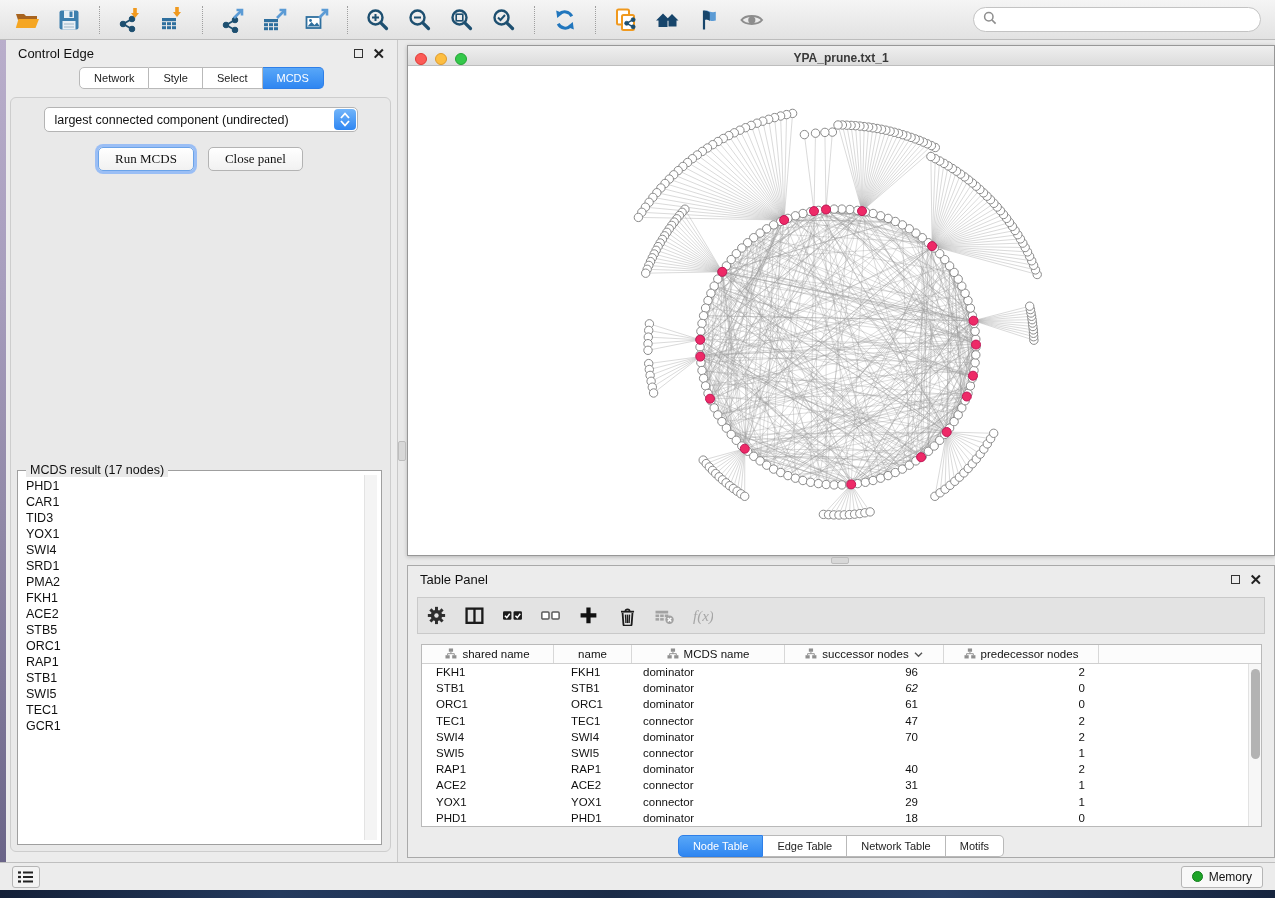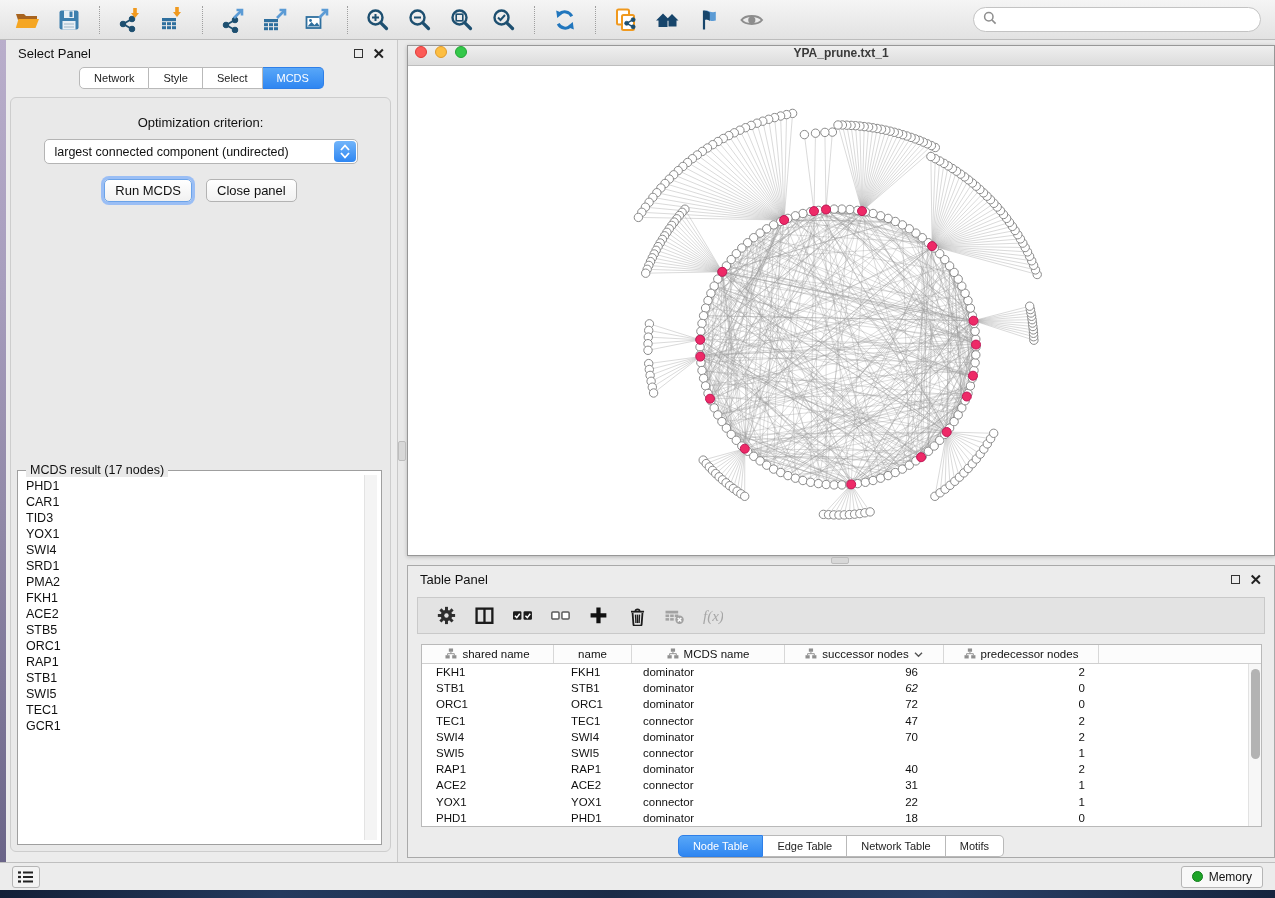--- a/index.html
+++ b/index.html
@@ -26,41 +26,41 @@
   .seg-tabs{display:flex;justify-content:center}
   .seg{font-size:11px;padding:4px 14px;background:#fff;border:1px solid #b9b9b9;border-left:none;color:#222;cursor:default}
   .seg.first{border-left:1px solid #b9b9b9;border-radius:5px 0 0 5px}
   .seg.last{border-radius:0 5px 5px 0}
   .seg.active{background:linear-gradient(#58a7f8,#2f86f1);border-color:#2e7fe8;color:#fff}
   .cp-card{position:absolute;left:4px;right:6px;top:57px;bottom:10px;background:#e9e9e9;border:1px solid #cdcdcd;border-radius:6px}
   .crit-label{margin-top:17px;text-align:center;font-size:13px;color:#111}
   .crit-select{margin:9px auto 0;width:314px;height:25px;background:#fff;border:1px solid #b4b4b4;border-radius:5px;display:flex;align-items:center;font-size:12.5px;padding-left:10px;position:relative;color:#111}
   .stepper{position:absolute;right:1px;top:1px;width:22px;height:21px;border-radius:4px;background:linear-gradient(#72b5fa,#2e86f2);display:flex;flex-direction:column;align-items:center;justify-content:center;gap:1px}
   .btn-row{display:flex;justify-content:center;gap:14px;margin-top:15px}
-  .btn{font-size:13px;padding:3px 10px;background:linear-gradient(#ffffff,#f1f1f1);border:1px solid #b3b3b3;border-radius:5px;color:#111;font-family:Liberation Sans, sans-serif}
+  .btn{font-size:13px;padding:3px 16px;background:linear-gradient(#ffffff,#f1f1f1);border:1px solid #b3b3b3;border-radius:5px;color:#111;font-family:Liberation Serif, serif}
   .btn.focus{box-shadow:0 0 0 3px rgba(90,155,255,.55);border-color:#6ba3e8}
   .groupbox{position:absolute;left:6px;right:8px;top:372px;bottom:6px;border:1px solid #9f9f9f;background:#fff}
   .groupbox-label{position:absolute;top:-8px;left:8px;background:#e9e9e9;padding:0 4px;font-size:12.5px;color:#111}
   .mcds-list{position:absolute;left:4px;top:5px;bottom:4px;right:18px;overflow:hidden;font-size:12.5px;line-height:16px;padding:2px 0 0 4px;color:#111}
   .mcds-scroll{position:absolute;top:4px;bottom:4px;right:4px;width:13px;background:#f4f4f4;border-left:1px solid #e3e3e3}
 
   
   .net-window{position:absolute;left:407px;top:45px;width:868px;height:511px;border:1px solid #979797;background:#fff;box-shadow:0 1px 4px rgba(0,0,0,.22)}
-  .net-titlebar{height:20px;background:linear-gradient(#efefef,#dcdcdc);border-bottom:1px solid #bdbdbd;display:flex;align-items:flex-start;padding:0 7px;position:relative}
+  .net-titlebar{height:20px;background:linear-gradient(#efefef,#dcdcdc);border-bottom:1px solid #bdbdbd;display:flex;align-items:flex-end;padding:0 7px;position:relative}
   .traffic{display:flex;gap:8px;z-index:2}
   .light{width:12px;height:12px;border-radius:50%}
   .title-text{position:absolute;left:0;right:0;text-align:center;font-size:12px;font-weight:bold;color:#3a3a3a}
   .net-canvas{position:absolute;left:0;top:20px}
 
   .splitter-v{position:absolute;left:398px;top:441px;width:8px;height:20px;background:#d8d8d8;border:1px solid #bdbdbd;border-radius:2px}
   .splitter-h{position:absolute;left:831px;top:557px;width:18px;height:7px;background:#d8d8d8;border:1px solid #bdbdbd;border-radius:2px}
 
   
   .table-panel{position:absolute;left:407px;top:565px;width:868px;height:293px;background:#ececec;border:1px solid #a9a9a9}
-  .tp-toolbar{position:absolute;left:9px;right:9px;top:31px;height:37px;background:#e3e3e3;border:1px solid #c9c9c9;display:flex;align-items:center;padding-left:10px}
+  .tp-toolbar{position:absolute;left:9px;right:9px;top:31px;height:37px;background:#e3e3e3;border:1px solid #c9c9c9;display:flex;align-items:center;}
   .tp-icon{width:38px;display:flex;justify-content:center;align-items:center}
   .node-table{position:absolute;left:13px;right:12px;top:78px;height:183px;background:#fff;border:1px solid #b9b9b9;overflow:hidden}
   .thead{display:flex;height:19px;border-bottom:1px solid #cfcfcf;background:#fcfcfc}
   .th{display:flex;align-items:center;justify-content:center;gap:5px;font-size:11.5px;color:#111;border-right:1px solid #d8d8d8}
   .th-fill{flex:1}
   .trow{display:flex;height:16.2px;font-size:11.5px;color:#111}
   .td{display:flex;align-items:center;overflow:hidden}
   .table-scroll{position:absolute;right:0;top:19px;bottom:0;width:13px;background:#f7f7f7;border-left:1px solid #e2e2e2}
   .table-thumb{position:absolute;left:2px;top:5px;width:9px;height:90px;border-radius:5px;background:#b3b3b3}
   .bottom-tabs{position:absolute;left:0;right:0;top:269px;display:flex;justify-content:center}
@@ -253,34 +253,33 @@
       </span>
       <input placeholder="" style="">
     </div>
   </div>
 
   <div class="wall-left"></div>
   <div class="wall-bottom"></div>
 
   <div class="control-panel">
     <div class="panel-titlebar">
-      <span>Select Panel</span>
+      <span>Control Edge</span>
       <span class="win-controls">
         <span class="float-btn"></span>
         <span class="close-x">✕</span>
       </span>
     </div>
     <div class="seg-tabs">
         <div class="seg first">Network</div>
         <div class="seg">Style</div>
         <div class="seg">Select</div>
         <div class="seg last active">MCDS</div>
       </div>
     <div class="cp-card">
-      <div class="crit-label">Optimization criterion:</div>
       <div class="crit-select">
         <span>largest connected component (undirected)</span>
         <span class="stepper">
           <svg width="10" height="7" viewBox="0 0 10 7">
               <path d="M1 6 L5 1.5 L9 6" fill="none" stroke="#fff" stroke-width="1.8"></path>
             </svg>
           <svg width="10" height="7" viewBox="0 0 10 7">
               <path d="M1 1 L5 5.5 L9 1" fill="none" stroke="#fff" stroke-width="1.8"></path>
             </svg>
         </span>
@@ -1362,21 +1361,21 @@
             <div class="td" style="width: 132px; padding-left: 14px;">STB1</div>
             <div class="td" style="width: 78px; padding-left: 17px;">STB1</div>
             <div class="td" style="width: 153px; padding-left: 11px;">dominator</div>
             <div class="td" style="width: 159px; justify-content: flex-end; padding-right: 26px; font-style: italic;">62</div>
             <div class="td" style="width: 155px; justify-content: flex-end; padding-right: 14px;">0</div>
           </div>
           <div class="trow">
             <div class="td" style="width: 132px; padding-left: 14px;">ORC1</div>
             <div class="td" style="width: 78px; padding-left: 17px;">ORC1</div>
             <div class="td" style="width: 153px; padding-left: 11px;">dominator</div>
-            <div class="td" style="width: 159px; justify-content: flex-end; padding-right: 26px;">72</div>
+            <div class="td" style="width: 159px; justify-content: flex-end; padding-right: 26px;">61</div>
             <div class="td" style="width: 155px; justify-content: flex-end; padding-right: 14px;">0</div>
           </div>
           <div class="trow">
             <div class="td" style="width: 132px; padding-left: 14px;">TEC1</div>
             <div class="td" style="width: 78px; padding-left: 17px;">TEC1</div>
             <div class="td" style="width: 153px; padding-left: 11px;">connector</div>
             <div class="td" style="width: 159px; justify-content: flex-end; padding-right: 26px;">47</div>
             <div class="td" style="width: 155px; justify-content: flex-end; padding-right: 14px;">2</div>
           </div>
           <div class="trow">
@@ -1404,21 +1403,21 @@
             <div class="td" style="width: 132px; padding-left: 14px;">ACE2</div>
             <div class="td" style="width: 78px; padding-left: 17px;">ACE2</div>
             <div class="td" style="width: 153px; padding-left: 11px;">connector</div>
             <div class="td" style="width: 159px; justify-content: flex-end; padding-right: 26px;">31</div>
             <div class="td" style="width: 155px; justify-content: flex-end; padding-right: 14px;">1</div>
           </div>
           <div class="trow">
             <div class="td" style="width: 132px; padding-left: 14px;">YOX1</div>
             <div class="td" style="width: 78px; padding-left: 17px;">YOX1</div>
             <div class="td" style="width: 153px; padding-left: 11px;">connector</div>
-            <div class="td" style="width: 159px; justify-content: flex-end; padding-right: 26px;">22</div>
+            <div class="td" style="width: 159px; justify-content: flex-end; padding-right: 26px;">29</div>
             <div class="td" style="width: 155px; justify-content: flex-end; padding-right: 14px;">1</div>
           </div>
           <div class="trow">
             <div class="td" style="width: 132px; padding-left: 14px;">PHD1</div>
             <div class="td" style="width: 78px; padding-left: 17px;">PHD1</div>
             <div class="td" style="width: 153px; padding-left: 11px;">dominator</div>
             <div class="td" style="width: 159px; justify-content: flex-end; padding-right: 26px;">18</div>
             <div class="td" style="width: 155px; justify-content: flex-end; padding-right: 14px;">0</div>
           </div>
         </div>

